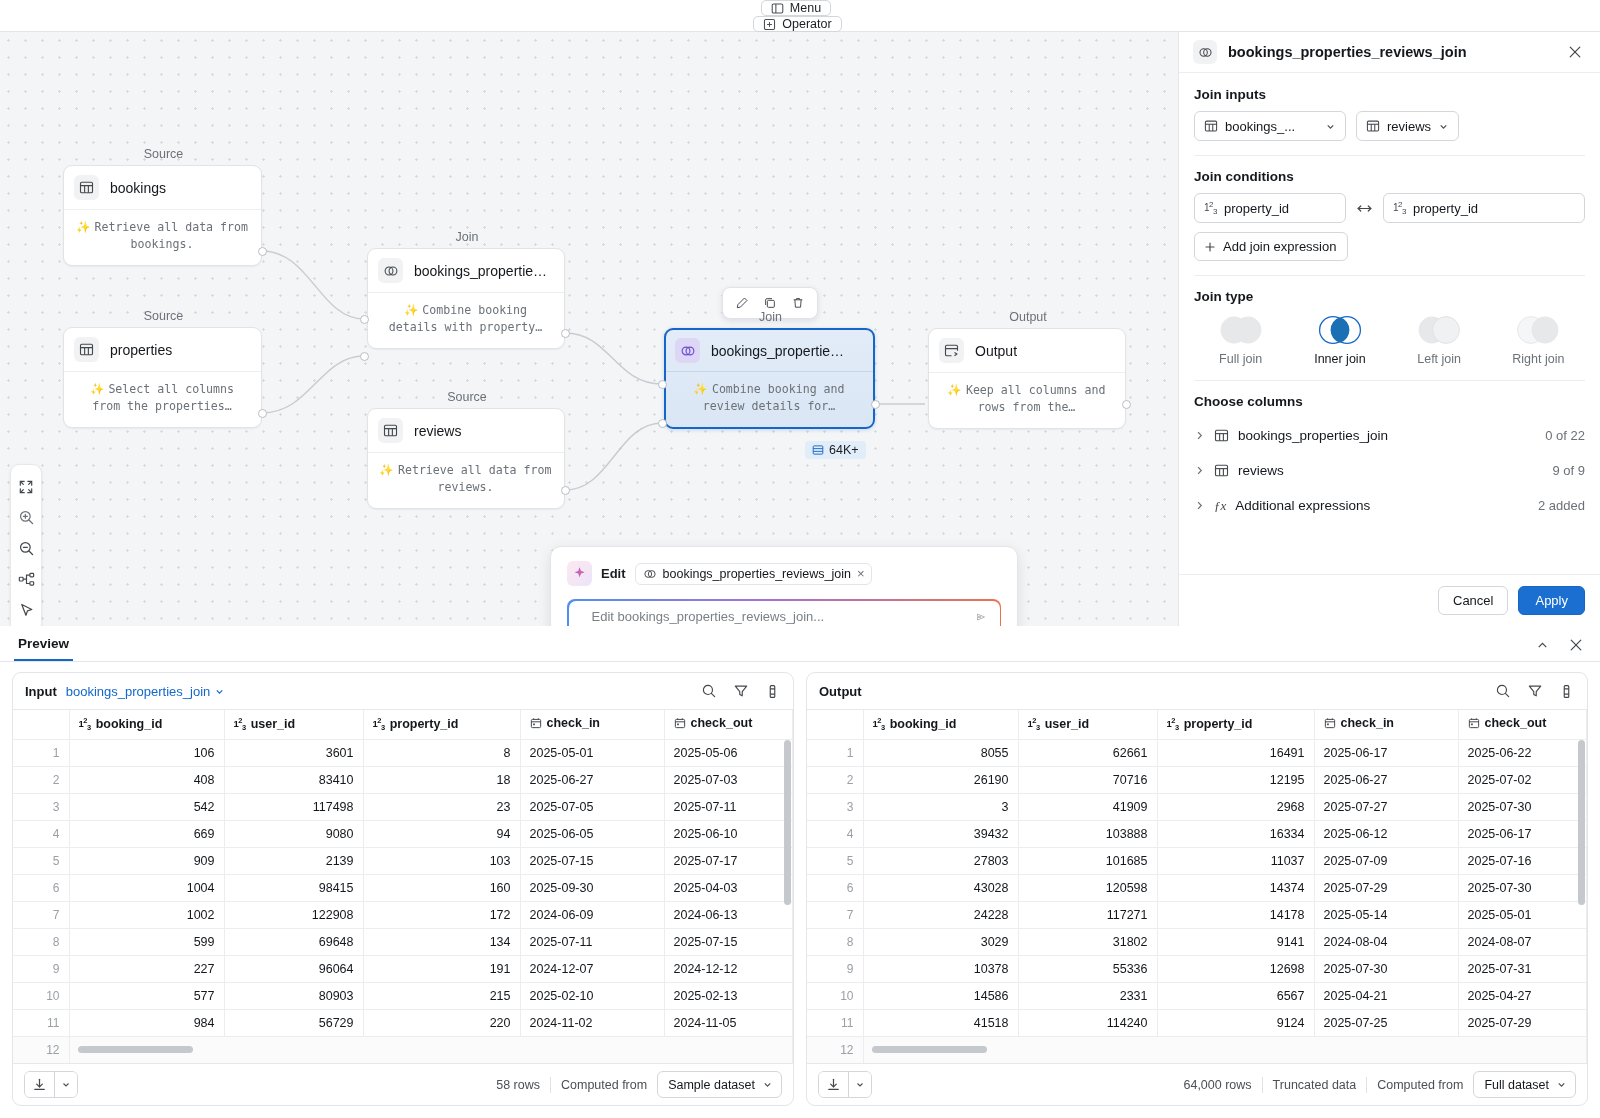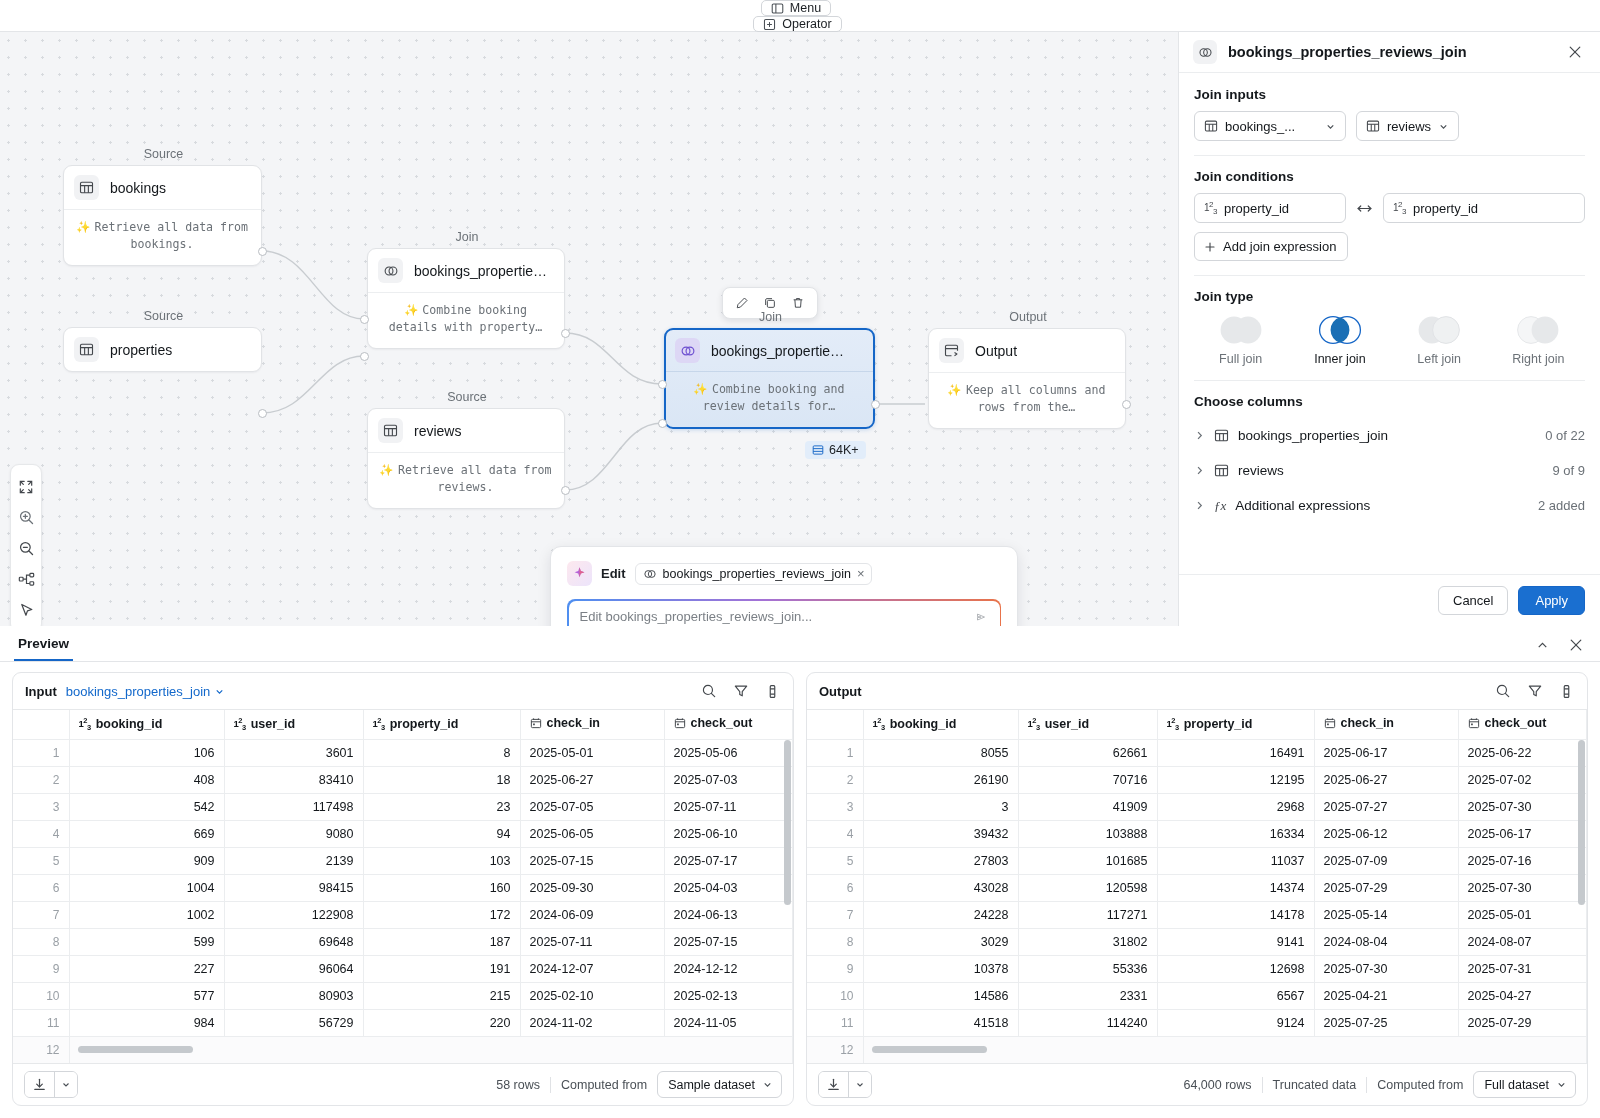--- a/index.html
+++ b/index.html
@@ -141,21 +141,21 @@
     border: 1px solid #e3e5e8; border-radius: 6px; background:#fff;
     padding: 3px 7px; font-size: 12.5px; color:#14181c;
   }
   .ai-chip .x { color:#6b7177; cursor: pointer; font-size: 13px; line-height:1; }
   .ai-input-wrap {
     position: relative; height: 35px; border-radius: 8px; padding: 1.5px;
     background: linear-gradient(90deg,#4f8ff0 0%, #a472d6 45%, #e8734a 100%);
   }
   .ai-input {
     width: 100%; height: 100%; border: none; outline: none; border-radius: 7px;
-    background: #fff; padding: 0 38px 0 11px; font-size: 13px;
+    background: #fff; padding: 0 38px 0 23px; font-size: 13px;
     color: #ec4899; font-family: "Liberation Sans", sans-serif;
   }
   .ai-input::placeholder { color: #7b8086; }
   .ai-send {
     position: absolute; right: 9px; top: 7px; width: 22px; height: 21px;
     border:none; background: transparent; cursor: pointer;
     display:flex; align-items:center; justify-content:center;
   }
 
   
@@ -416,20 +416,23 @@
         <div class="node-head">
           <span class="node-ico">
             <svg width="15" height="15" viewBox="0 0 16 16" fill="none" stroke="#44484d" stroke-width="1.2">
                 <rect x="1.6" y="2.4" width="12.8" height="11.2" rx="1.4"></rect>
                 <line x1="1.6" y1="6" x2="14.4" y2="6"></line>
                 <line x1="6" y1="6" x2="6" y2="13.6"></line>
                 <line x1="10" y1="6" x2="10" y2="13.6"></line>
               </svg>
           </span>
           <span class="node-title">properties</span>
+        </div>
+        <div class="node-body">
+          <span class="spark">✨</span><span>Select all columns from the properties…</span>
         </div>
       </div>
     </div>
     <div class="port" style="left:258px; top:377px;"></div>
 
     <div class="node-group" style="left:367px; top:198px; width:198px;">
       <div class="node-label">Join</div>
       <div class="node">
         <div class="node-head">
           <span class="node-ico">
@@ -940,21 +943,21 @@
                   <td class="num">1002</td>
                   <td class="num">122908</td>
                   <td class="num">172</td>
                   <td class="txt">2024-06-09</td>
                   <td class="txt">2024-06-13</td>
                 </tr>
                 <tr>
                   <td class="rownum">8</td>
                   <td class="num">599</td>
                   <td class="num">69648</td>
-                  <td class="num">187</td>
+                  <td class="num">134</td>
                   <td class="txt">2025-07-11</td>
                   <td class="txt">2025-07-15</td>
                 </tr>
                 <tr>
                   <td class="rownum">9</td>
                   <td class="num">227</td>
                   <td class="num">96064</td>
                   <td class="num">191</td>
                   <td class="txt">2024-12-07</td>
                   <td class="txt">2024-12-12</td>

